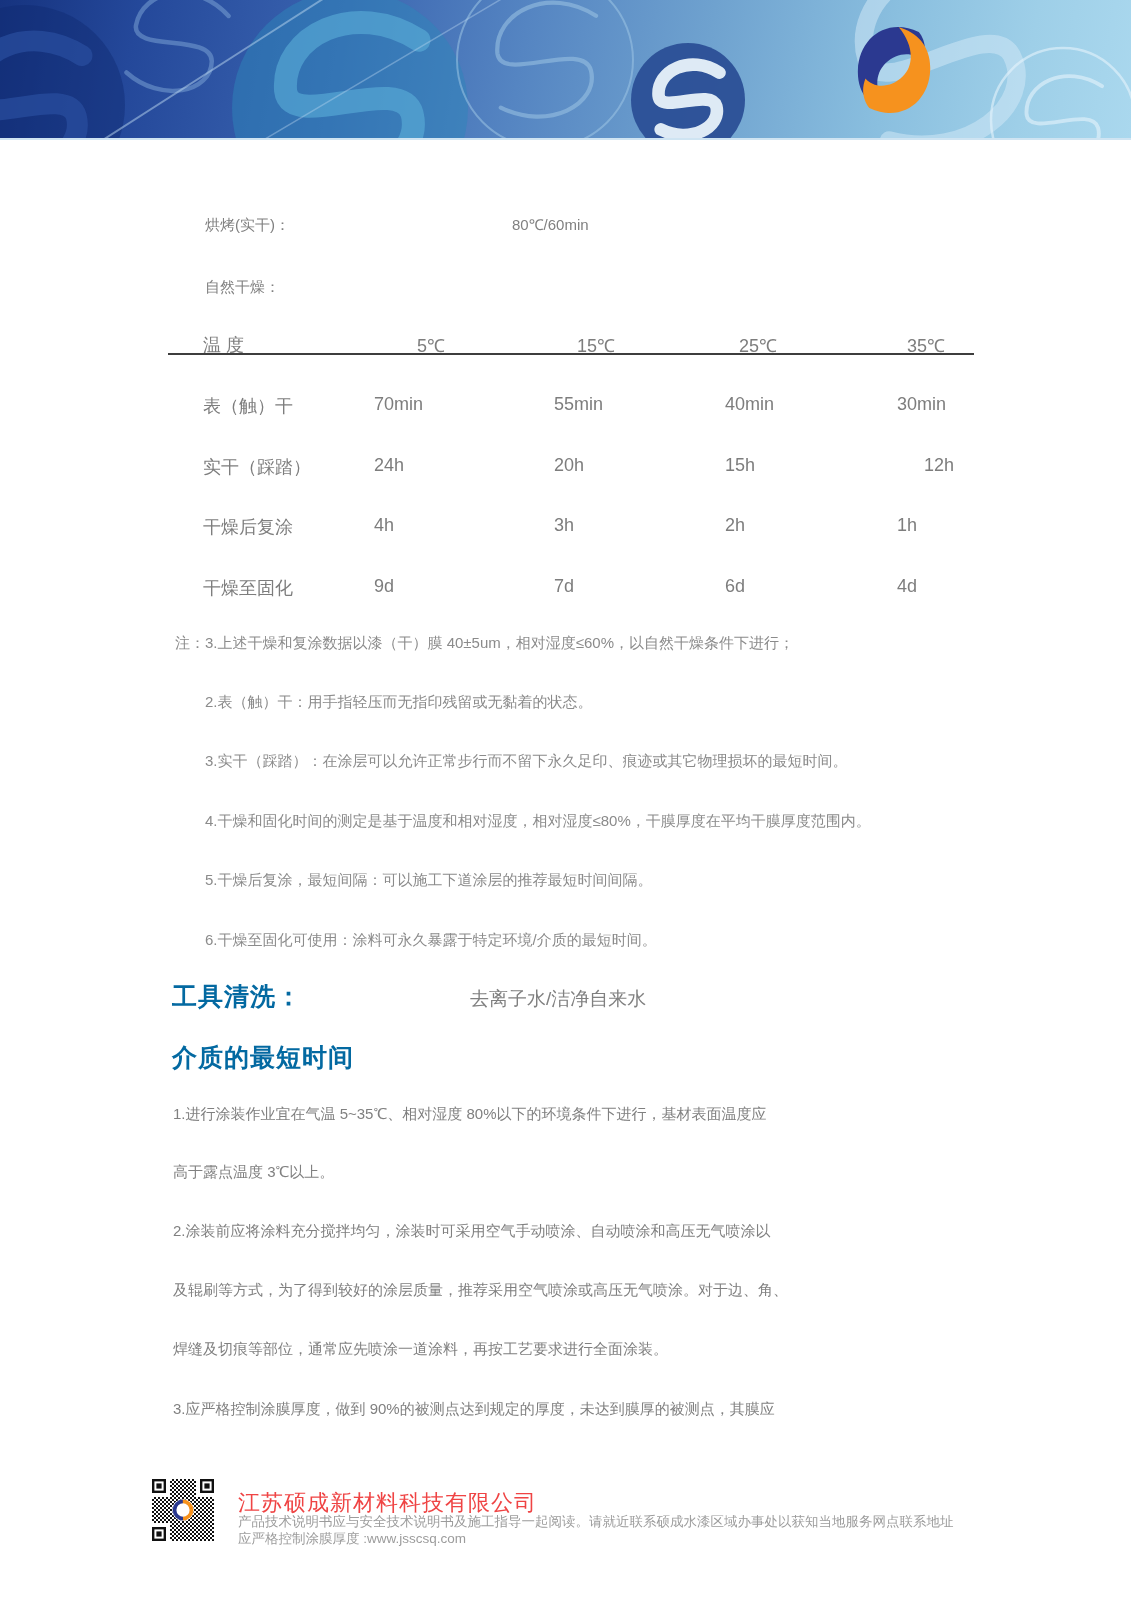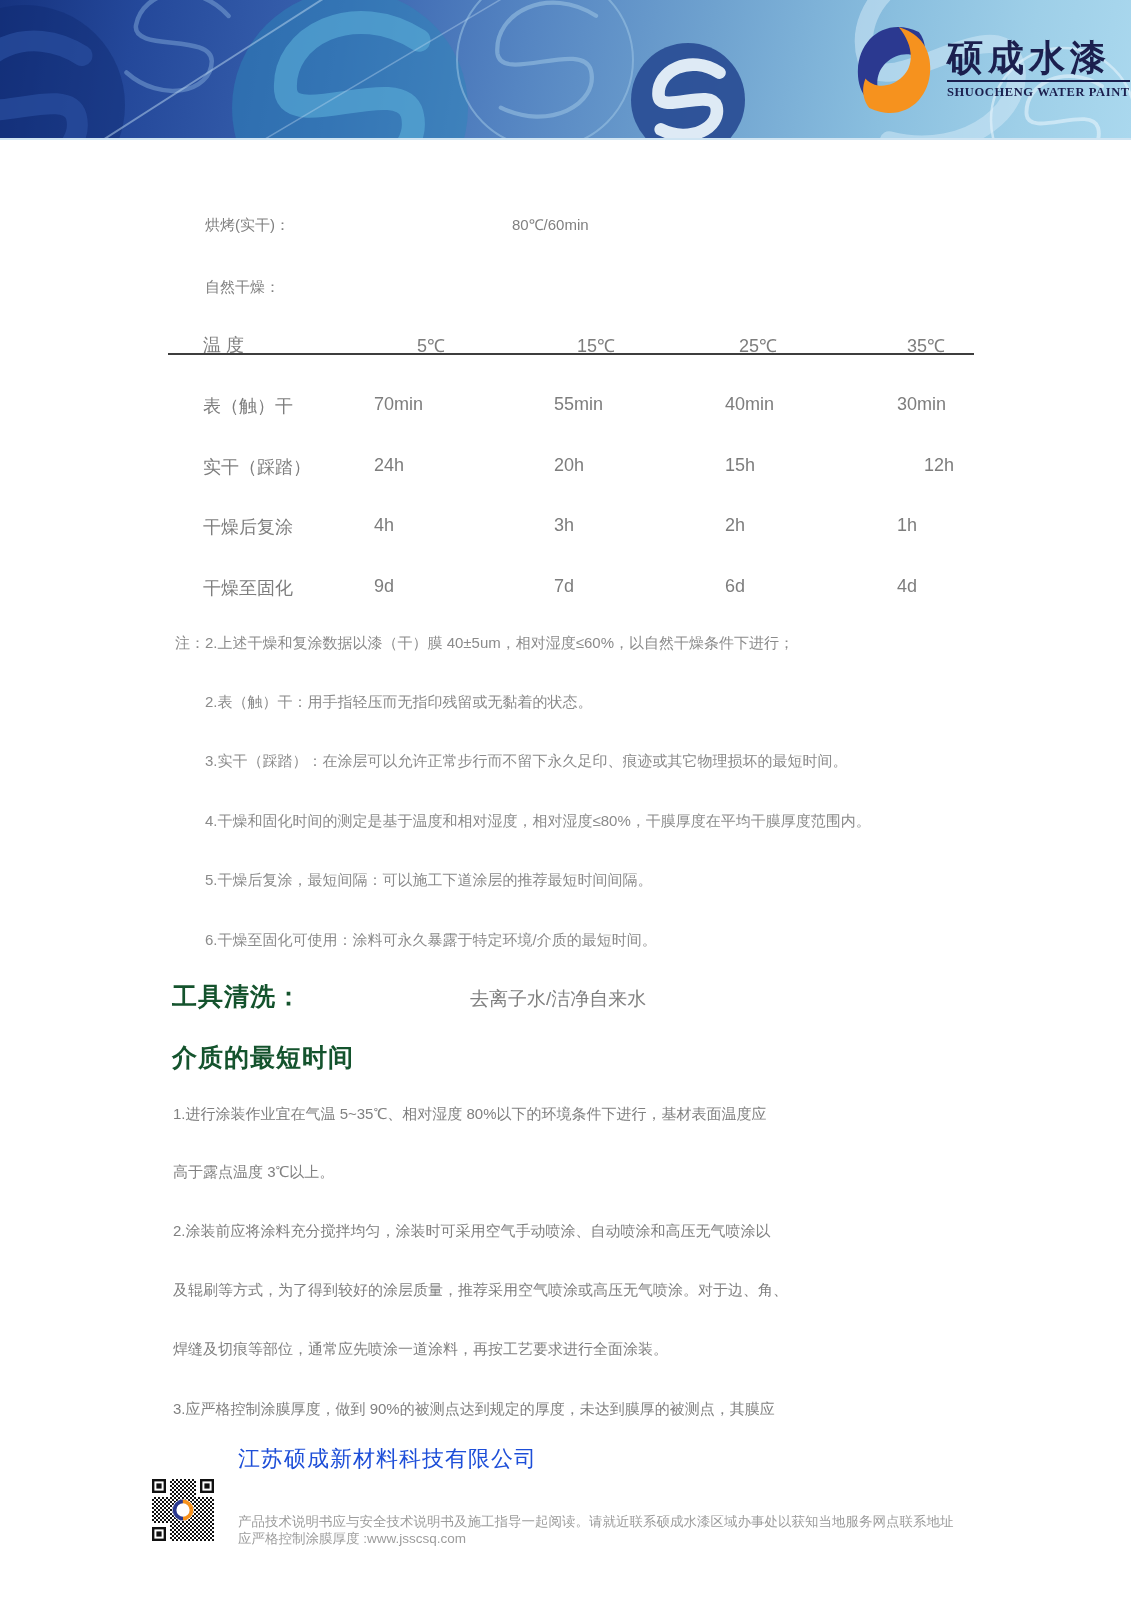--- a/index.html
+++ b/index.html
@@ -19,26 +19,26 @@
   .logo-en{font-family:"Liberation Serif", serif;font-weight:bold;font-size:12.5px;
            color:#1b1f4e;letter-spacing:0.6px;white-space:nowrap;}
   
   .t{position:absolute;font-size:15px;color:#808080;white-space:nowrap;line-height:22px;}
   .note{color:#8b8b8b;}
   .rule{position:absolute;left:168px;top:353px;width:806px;height:2px;background:#3d3d3d;}
   .trow{position:absolute;left:0;width:1131px;height:24px;}
   .trow span{position:absolute;font-size:18px;color:#7d7d7d;white-space:nowrap;}
   .tlab{left:203px;}
   .hc{transform:translateX(-50%);}
-  .heading{position:absolute;font-size:25px;font-weight:bold;color:#14532d;
+  .heading{position:absolute;font-size:25px;font-weight:bold;color:#0369a1;
            letter-spacing:1px;white-space:nowrap;}
   .tool-val{position:absolute;font-size:19px;color:#808080;white-space:nowrap;}
   
   .qr{position:absolute;left:150px;top:1477px;}
-  .company{position:absolute;left:238px;top:1444px;font-size:22px;color:#1d4ed8;
+  .company{position:absolute;left:238px;top:1488px;font-size:22px;color:#ef4444;
            letter-spacing:1px;white-space:nowrap;}
   .fsmall{position:absolute;left:238px;font-size:13.5px;color:#9c9c9c;white-space:nowrap;text-align:right;}
 </style>
 </head>
 <body>
 
 <div class="page">
 
   <header class="banner">
     <svg class="banner-art" width="1131" height="138" viewBox="0 0 1131 138">
@@ -59,25 +59,20 @@
       <use href="#sw" transform="translate(1063,120) scale(1.3)" stroke="#e6f4fb" stroke-width="3" opacity="0.6"></use>
       <path d="M95,145 L340,-12" stroke="#bcd8ef" stroke-width="2" opacity="0.5" fill="none"></path>
       <path d="M255,145 L520,-12" stroke="#bcd8ef" stroke-width="1.5" opacity="0.4" fill="none"></path>
     </svg>
 
     <div class="logo">
       <svg width="78" height="90" viewBox="0 0 82 92">
         <path d="M66,7 C32,-9 3,14 2,47 C1,72 16,87 35,92 C20,74 18,53 31,40 C44,27 62,28 70,38 C75,26 72,14 66,7 Z" fill="#2b3990"></path>
         <path d="M66,7 C32,-9 3,14 2,47 C1,72 16,87 35,92 C20,74 18,53 31,40 C44,27 62,28 70,38 C75,26 72,14 66,7 Z" fill="#f6921e" transform="rotate(180 40 47)"></path>
       </svg>
-      <div class="logo-text">
-        <div class="logo-cn">硕成水漆</div>
-        <div class="logo-div"></div>
-        <div class="logo-en">SHUOCHENG WATER PAINT</div>
-      </div>
     </div>
   </header>
 
   <main>
     <div class="t" style="left:205px;top:214px">烘烤(实干)：</div>
     <div class="t" style="left:512px;top:214px">80℃/60min</div>
     <div class="t" style="left:205px;top:276px">自然干燥：</div>
 
     <div class="trow" style="top:333px">
       <span class="tlab">温 度</span>
@@ -110,21 +105,21 @@
       <span style="left:897px">1h</span>
     </div>
     <div class="trow" style="top:576px">
       <span class="tlab">干燥至固化</span>
       <span style="left:374px">9d</span>
       <span style="left:554px">7d</span>
       <span style="left:725px">6d</span>
       <span style="left:897px">4d</span>
     </div>
 
-    <div class="t note" style="left:175px;top:632px">注：2.上述干燥和复涂数据以漆（干）膜 40±5um，相对湿度≤60%，以自然干燥条件下进行；</div>
+    <div class="t note" style="left:175px;top:632px">注：3.上述干燥和复涂数据以漆（干）膜 40±5um，相对湿度≤60%，以自然干燥条件下进行；</div>
     <div class="t note" style="left:205px;top:691px">2.表（触）干：用手指轻压而无指印残留或无黏着的状态。</div>
     <div class="t note" style="left:205px;top:750px">3.实干（踩踏）：在涂层可以允许正常步行而不留下永久足印、痕迹或其它物理损坏的最短时间。</div>
     <div class="t note" style="left:205px;top:810px">4.干燥和固化时间的测定是基于温度和相对湿度，相对湿度≤80%，干膜厚度在平均干膜厚度范围内。</div>
     <div class="t note" style="left:205px;top:869px">5.干燥后复涂，最短间隔：可以施工下道涂层的推荐最短时间间隔。</div>
     <div class="t note" style="left:205px;top:929px">6.干燥至固化可使用：涂料可永久暴露于特定环境/介质的最短时间。</div>
 
     <div class="heading" style="left:172px;top:980px">工具清洗：</div>
     <div class="tool-val" style="left:470px;top:986px">去离子水/洁净自来水</div>
 
     <div class="heading" style="left:172px;top:1041px">介质的最短时间</div>

